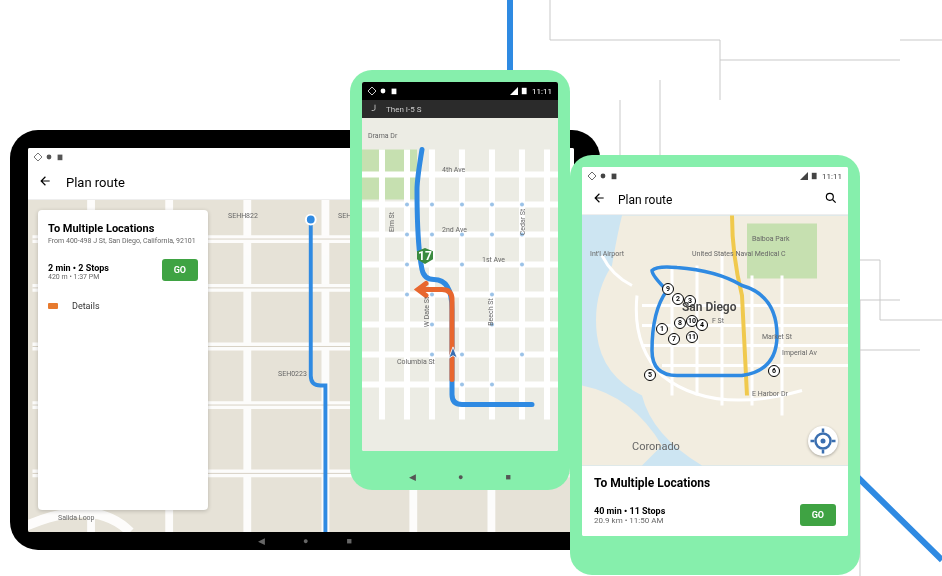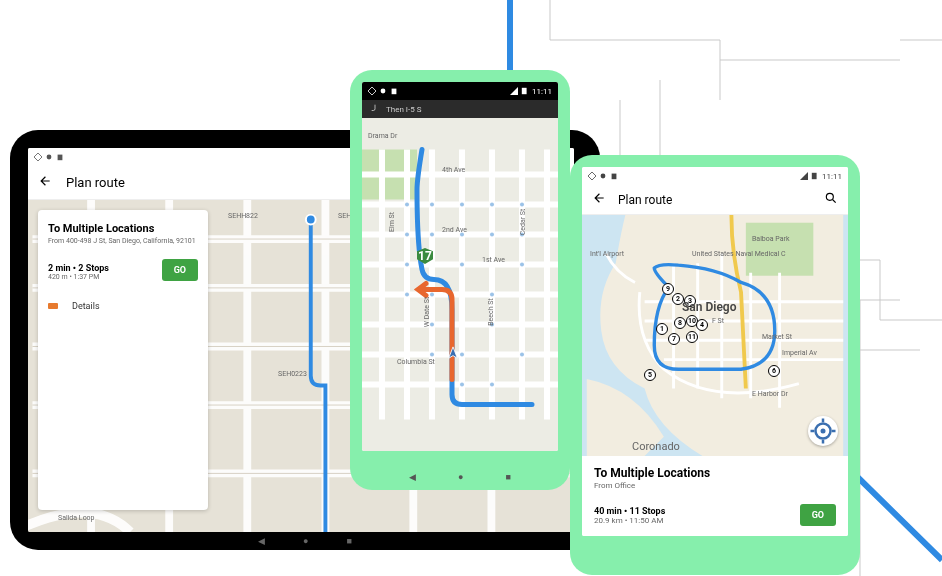--- a/index.html
+++ b/index.html
@@ -451,21 +451,20 @@
         <svg width="14" height="14" viewBox="0 0 24 24">
             <circle cx="12" cy="12" r="6" stroke="#3b6fb0" stroke-width="2" fill="none"></circle>
             <circle cx="12" cy="12" r="2" fill="#3b6fb0"></circle>
             <path d="M12 2 L12 5 M12 19 L12 22 M2 12 L5 12 M19 12 L22 12" stroke="#3b6fb0" stroke-width="2"></path>
           </svg>
       </div>
     </div>
 
     <div class="bottom-card">
       <h3>To Multiple Locations</h3>
-      <div class="sub">From Office</div>
       <div class="summary-row">
         <div>
           <div class="t1">40 min • 11 Stops</div>
           <div class="t2">20.9 km • 11:50 AM</div>
         </div>
         <button class="go-btn">GO</button>
       </div>
     </div>
   </div>
 </div>

